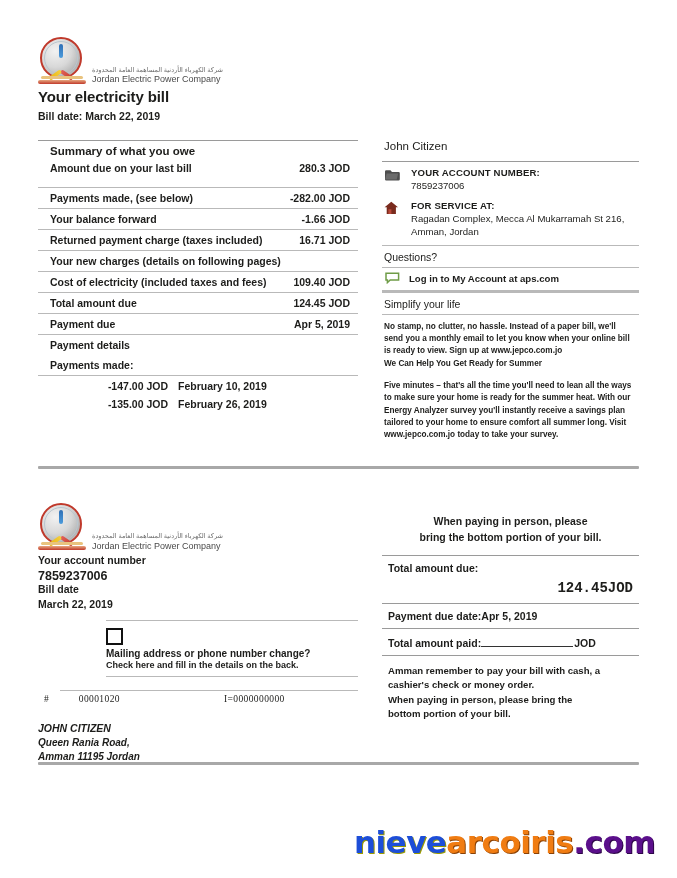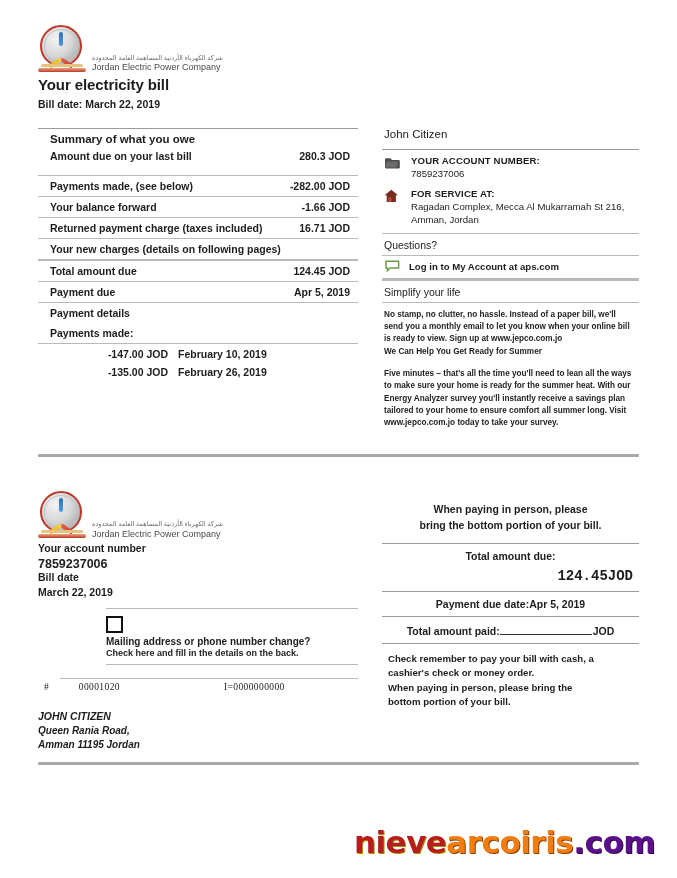--- a/index.html
+++ b/index.html
@@ -14,21 +14,21 @@
     font-family: "Liberation Sans", sans-serif;
     color: #1d1d1b;
     overflow: hidden;
   }
 
   .page {
     position: relative;
     width: 677px;
     height: 878px;
     box-sizing: border-box;
-    padding: 0 38px;
+    padding: 12px 38px;
   }
 
   
   .hr-full {
     height: 3px;
     background: #a8a8a8;
     border-radius: 1px;
   }
   .rule {
     height: 1px;
@@ -308,21 +308,21 @@
   
   .stub-note {
     text-align: center;
     font-size: 10.5px;
     font-weight: bold;
     line-height: 1.45;
     padding: 12px 6px 10px 6px;
   }
   .trow {
     display: flex;
-    justify-content: center;
+    justify-content: flex-start;
     align-items: baseline;
     font-size: 10.5px;
     font-weight: bold;
     padding: 6px 6px 6px 6px;
   }
   .trow.tall { padding-bottom: 4px; }
   .big-amt {
     text-align: right;
     font-size: 14px;
     font-weight: bold;
@@ -347,21 +347,21 @@
   .watermark {
     position: absolute;
     right: 22px;
     bottom: 18px;
     font-family: "DejaVu Sans", sans-serif;
     font-size: 31px;
     font-weight: bold;
     letter-spacing: -0.5px;
     white-space: nowrap;
   }
-  .wm-a { color: #b91c1c; text-shadow: 1px 1px 0 #9a9a00; margin-left: 48px; }
+  .wm-a { color: #1d4ed8; text-shadow: 1px 1px 0 #9a9a00; margin-left: 48px; }
   .wm-b { color: #f07c12; text-shadow: 1px 1px 0 #8a4206; }
   .wm-c { color: #5b0f8b; text-shadow: 1px 1px 0 #2d0647; }
 </style>
 </head>
 <body>
 
 <div class="page">
 
   <div style="padding-top:24px;">
     <div class="logo-block">
@@ -409,20 +409,24 @@
         <div class="srow">
           <span>Returned payment charge (taxes included)</span>
           <span class="val">16.71 JOD</span>
         </div>
         <div class="rule"></div>
         <div class="srow">
           <span>Your new charges (details on following pages)</span>
           <span class="val"></span>
         </div>
         <div class="rule"></div>
+        <div class="srow">
+          <span>Cost of electricity (included taxes and fees)</span>
+          <span class="val">109.40 JOD</span>
+        </div>
         <div class="rule"></div>
         <div class="srow">
           <span>Total amount due</span>
           <span class="val">124.45 JOD</span>
         </div>
         <div class="rule"></div>
         <div class="srow">
           <span>Payment due</span>
           <span class="val">Apr 5, 2019</span>
         </div>
@@ -587,21 +591,21 @@
 
       <div class="trow">
         <span>Total amount paid:</span>
         <span>
           <span class="paid-line"></span><span>JOD</span>
         </span>
       </div>
       <div class="rule-strong"></div>
 
       <div class="remember">
-        <span>Check remember to pay your bill with cash, a</span><br>
+        <span>Amman remember to pay your bill with cash, a</span><br>
         <span>cashier's check or money order.</span><br>
         <span>When paying in person, please bring the</span><br>
         <span>bottom portion of your bill.</span>
       </div>
     </div>
   </div>
 
   <div style="position:absolute; left:38px; right:38px; top:762px;">
     <div class="hr-full"></div>
   </div>

